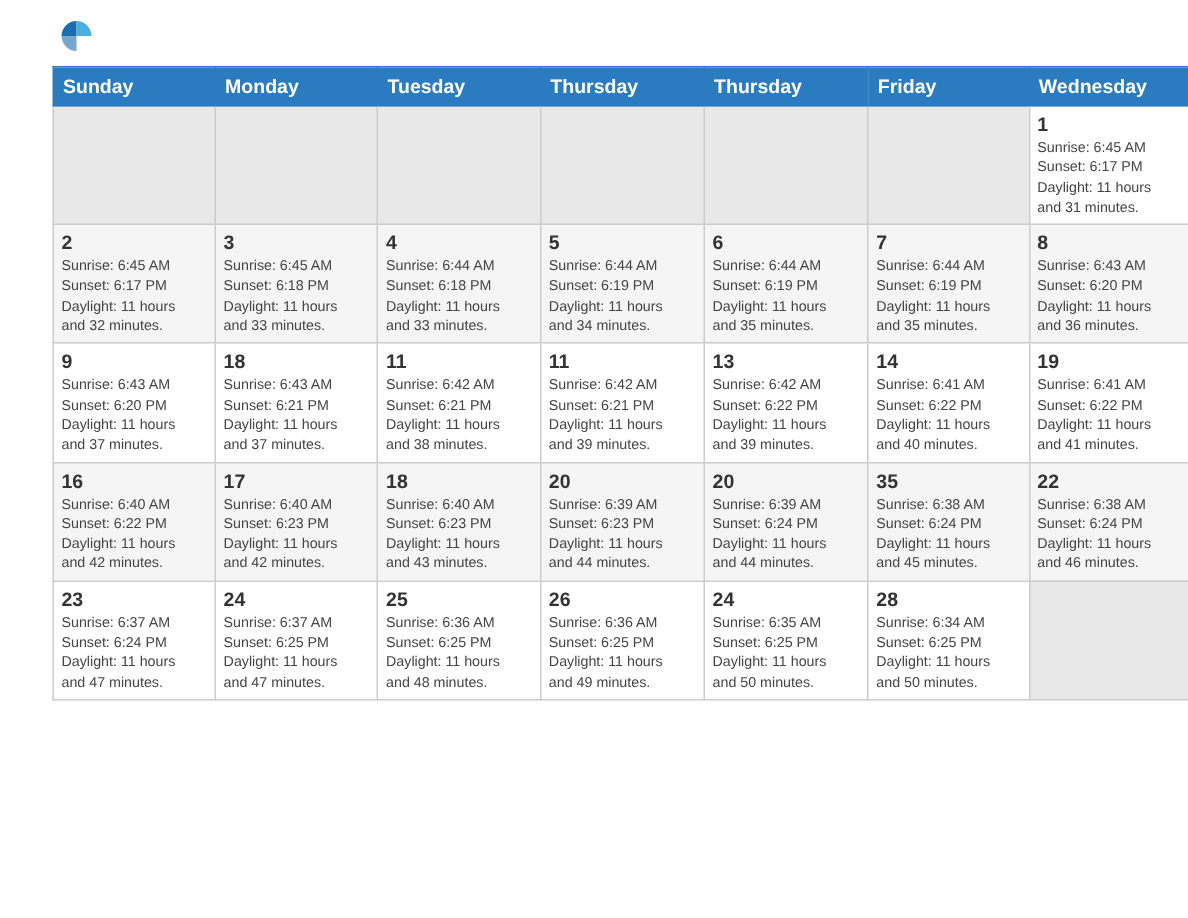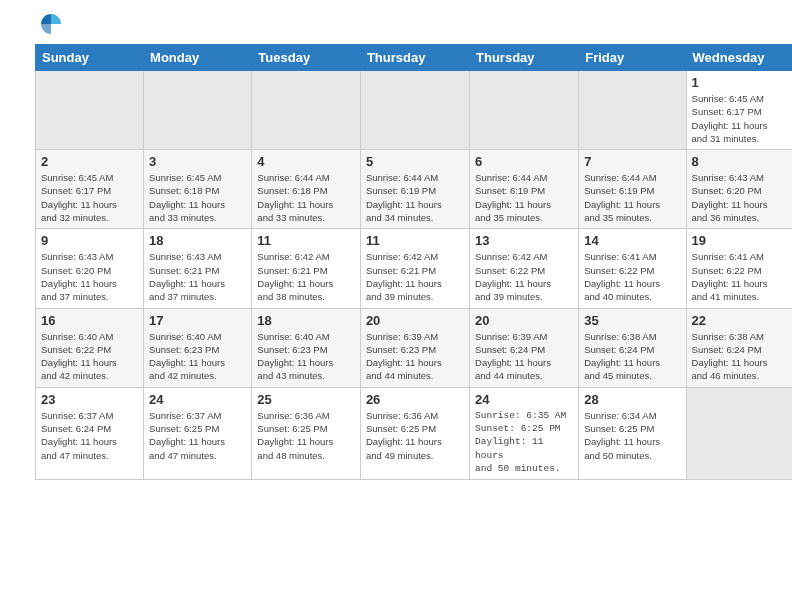--- a/index.html
+++ b/index.html
@@ -247,21 +247,21 @@
           </td>
           <td>
             <span class="day-num">26</span>
             <div class="cell-info" style="white-space: pre-line;">Sunrise: 6:36 AM
 Sunset: 6:25 PM
 Daylight: 11 hours
 and 49 minutes.</div>
           </td>
           <td>
             <span class="day-num">24</span>
-            <div class="cell-info" style="white-space: pre-line; font-family: Liberation Mono, monospace;">Sunrise: 6:35 AM
+            <div class="cell-info" style="white-space: pre-line;">Sunrise: 6:35 AM
 Sunset: 6:25 PM
 Daylight: 11 hours
 and 50 minutes.</div>
           </td>
           <td>
             <span class="day-num">28</span>
             <div class="cell-info" style="white-space: pre-line;">Sunrise: 6:34 AM
 Sunset: 6:25 PM
 Daylight: 11 hours
 and 50 minutes.</div>

